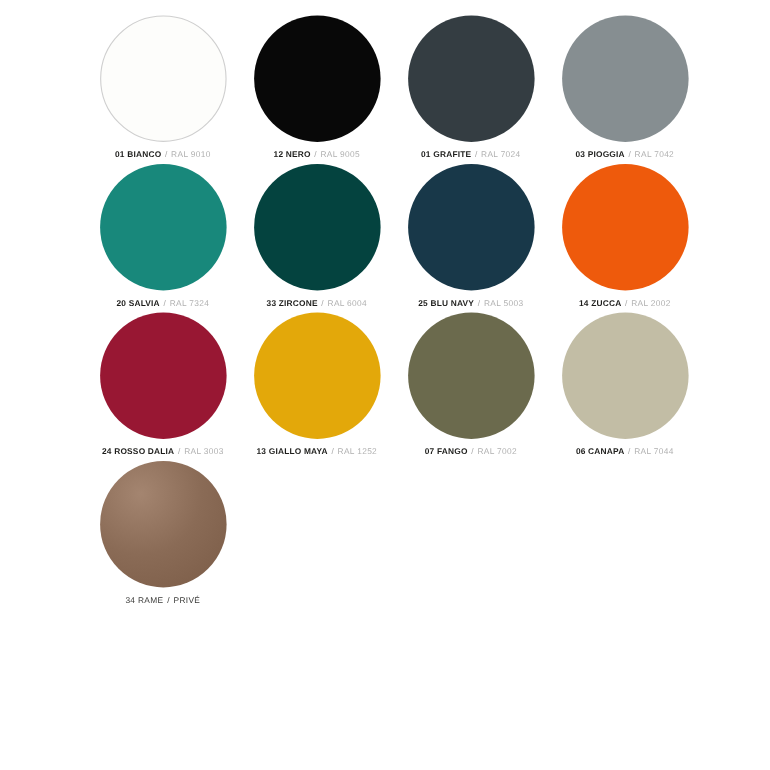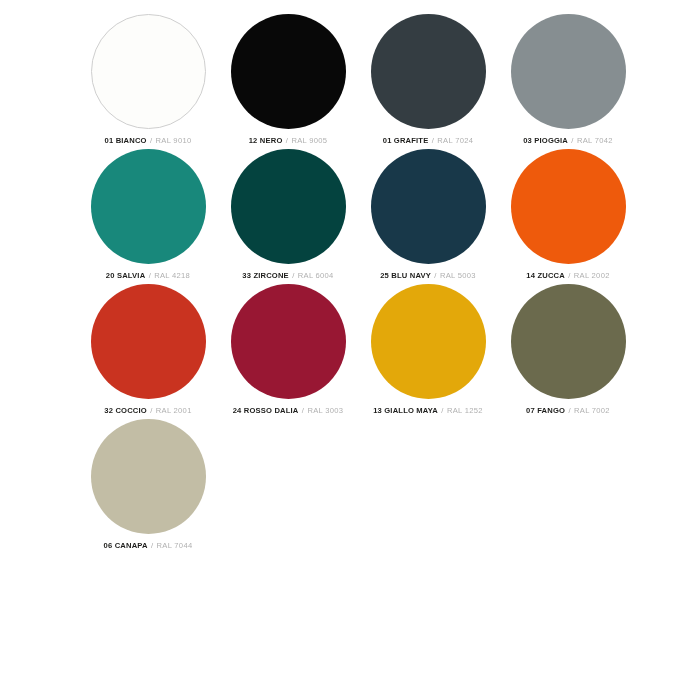--- a/index.html
+++ b/index.html
@@ -106,51 +106,51 @@
       <div class="swatch-cell">
         <div class="swatch-disc" style="background: rgb(52, 61, 66);"></div>
         <div class="swatch-label"><span class="label-name">01 GRAFITE</span> <span class="label-sep">/</span> <span class="label-code">RAL 7024</span></div>
       </div>
       <div class="swatch-cell">
         <div class="swatch-disc" style="background: rgb(134, 142, 145);"></div>
         <div class="swatch-label"><span class="label-name">03 PIOGGIA</span> <span class="label-sep">/</span> <span class="label-code">RAL 7042</span></div>
       </div>
       <div class="swatch-cell">
         <div class="swatch-disc" style="background: rgb(24, 136, 123);"></div>
-        <div class="swatch-label"><span class="label-name">20 SALVIA</span> <span class="label-sep">/</span> <span class="label-code">RAL 4218</span></div>
+        <div class="swatch-label"><span class="label-name">20 SALVIA</span> <span class="label-sep">/</span> <span class="label-code">RAL 7324</span></div>
       </div>
       <div class="swatch-cell">
         <div class="swatch-disc" style="background: rgb(4, 67, 63);"></div>
         <div class="swatch-label"><span class="label-name">33 ZIRCONE</span> <span class="label-sep">/</span> <span class="label-code">RAL 6004</span></div>
       </div>
       <div class="swatch-cell">
         <div class="swatch-disc" style="background: rgb(24, 56, 73);"></div>
         <div class="swatch-label"><span class="label-name">25 BLU NAVY</span> <span class="label-sep">/</span> <span class="label-code">RAL 5003</span></div>
       </div>
       <div class="swatch-cell">
         <div class="swatch-disc" style="background: rgb(238, 90, 12);"></div>
         <div class="swatch-label"><span class="label-name">14 ZUCCA</span> <span class="label-sep">/</span> <span class="label-code">RAL 2002</span></div>
-      </div>
-      <div class="swatch-cell">
-        <div class="swatch-disc" style="background: rgb(201, 51, 32);"></div>
-        <div class="swatch-label"><span class="label-name">32 COCCIO</span> <span class="label-sep">/</span> <span class="label-code">RAL 2001</span></div>
       </div>
       <div class="swatch-cell">
         <div class="swatch-disc" style="background: rgb(152, 23, 51);"></div>
         <div class="swatch-label"><span class="label-name">24 ROSSO DALIA</span> <span class="label-sep">/</span> <span class="label-code">RAL 3003</span></div>
       </div>
       <div class="swatch-cell">
         <div class="swatch-disc" style="background: rgb(227, 168, 10);"></div>
         <div class="swatch-label"><span class="label-name">13 GIALLO MAYA</span> <span class="label-sep">/</span> <span class="label-code">RAL 1252</span></div>
       </div>
       <div class="swatch-cell">
         <div class="swatch-disc" style="background: rgb(107, 106, 77);"></div>
         <div class="swatch-label"><span class="label-name">07 FANGO</span> <span class="label-sep">/</span> <span class="label-code">RAL 7002</span></div>
       </div>
       <div class="swatch-cell">
         <div class="swatch-disc" style="background: rgb(194, 189, 165);"></div>
         <div class="swatch-label"><span class="label-name">06 CANAPA</span> <span class="label-sep">/</span> <span class="label-code">RAL 7044</span></div>
       </div>
+      <div class="swatch-cell metallic">
+        <div class="swatch-disc" style="background: radial-gradient(circle at 32% 26%, rgb(164, 133, 112) 0%, rgb(138, 107, 86) 48%, rgb(122, 91, 70) 100%);"></div>
+        <div class="swatch-label"><span class="label-name">34 RAME </span> <span class="label-sep">/</span> <span class="label-code">PRIVÉ</span></div>
+      </div>
       <div class="swatch-cell empty"></div>
       <div class="swatch-cell empty"></div>
       <div class="swatch-cell empty"></div>
     </div>
 </div>
 
 </body></html>

